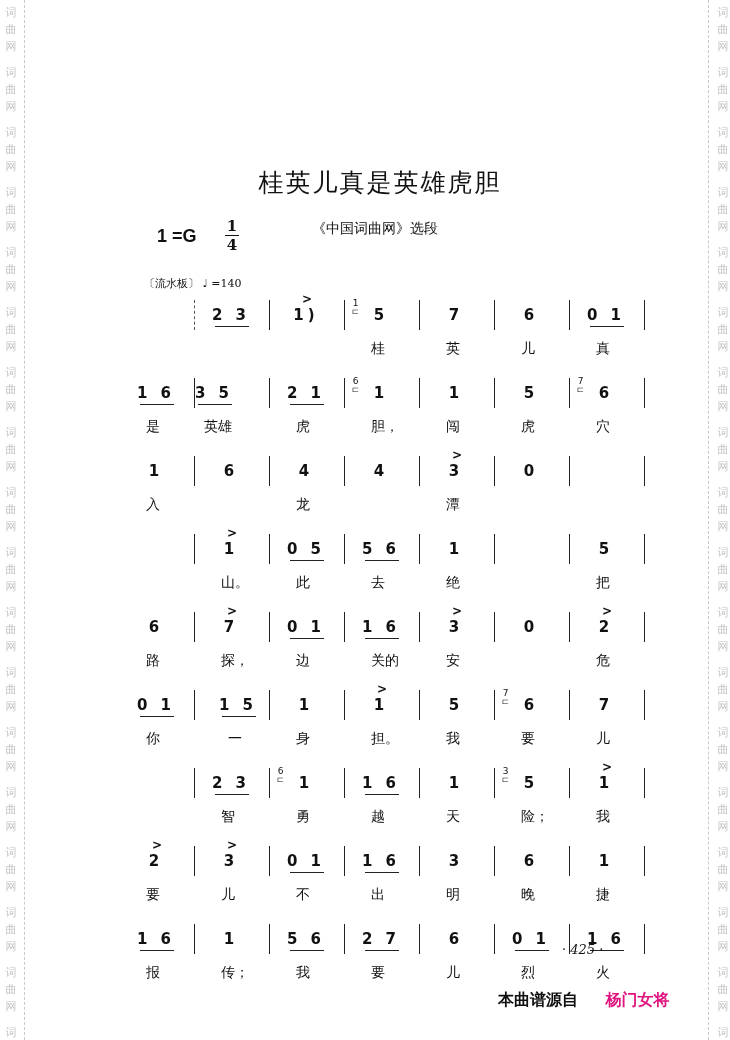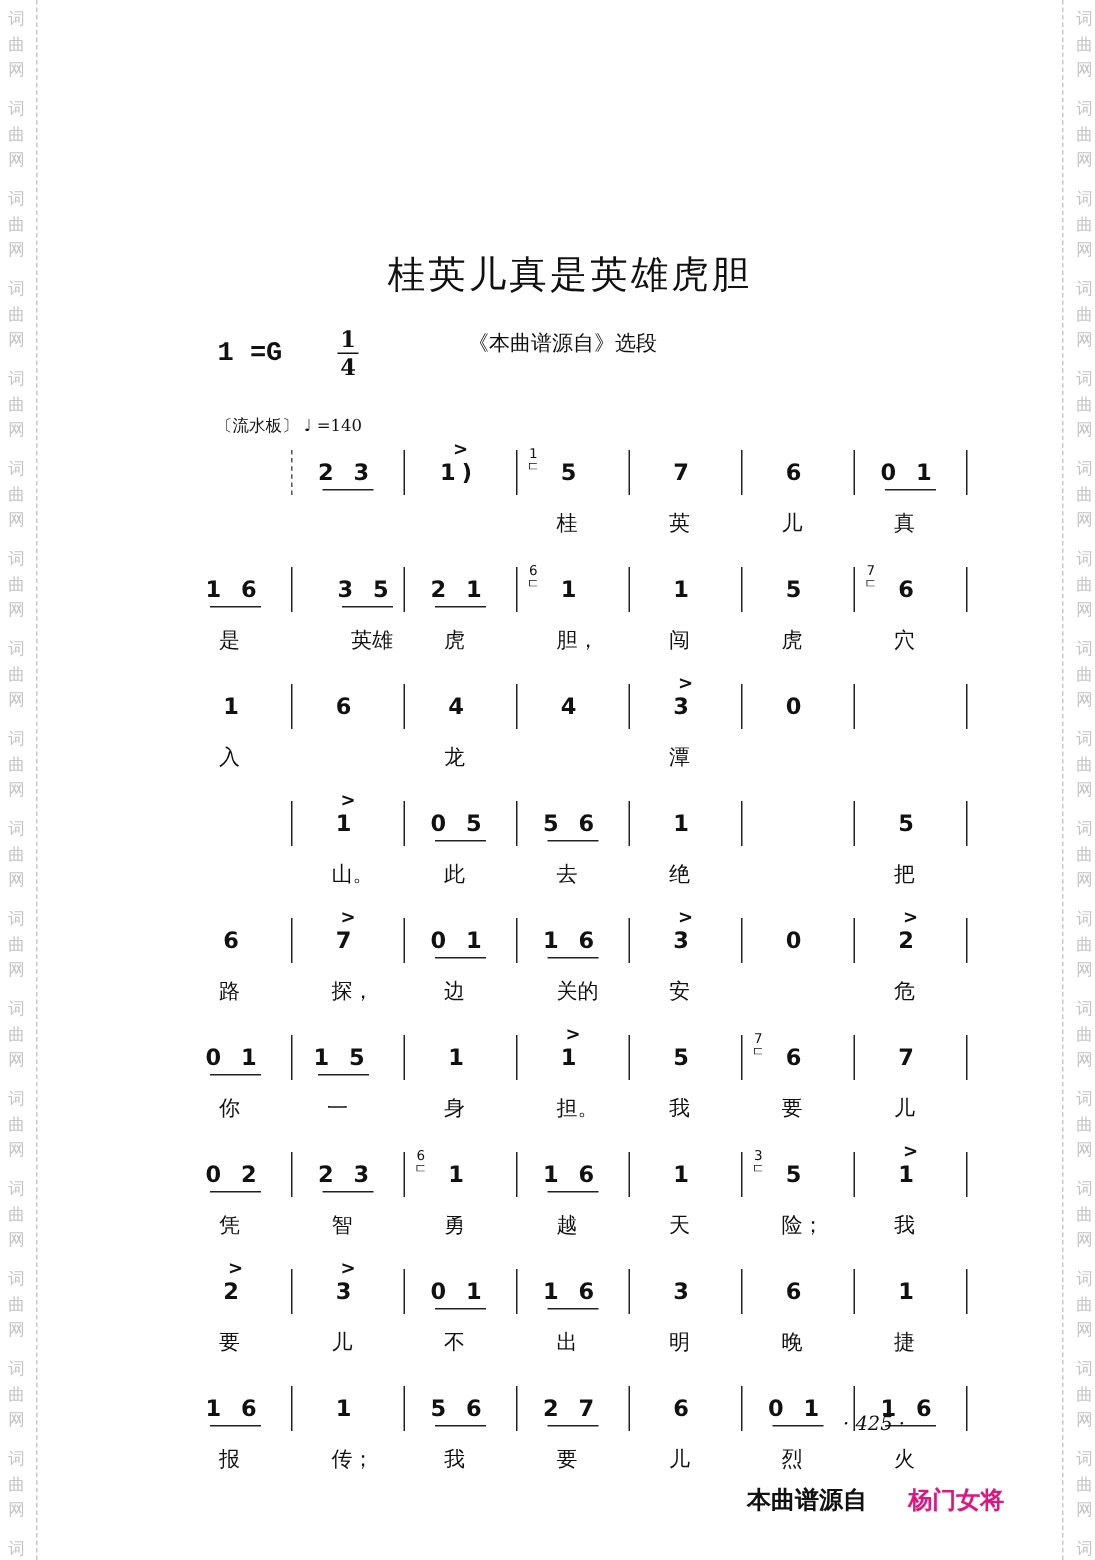--- a/index.html
+++ b/index.html
@@ -18,22 +18,22 @@
       font-family: "DejaVu Sans", sans-serif; font-size: 11px; line-height: 17px;
       color: #c4c4c4; text-align: center;
     }
     .wm-col.right .wm-group { left: 6px; }
     .title {
       position: absolute; top: 166px; left: 0; width: 730px; text-align: center;
       font-family: "DejaVu Serif", serif; font-size: 25px; letter-spacing: 2px; color: #111;
       padding-left: 30px; box-sizing: border-box;
     }
     .key {
-      position: absolute; top: 226px; left: 145px;
-      font-family: Liberation Mono, monospace; font-weight: bold; font-size: 18px;
+      position: absolute; top: 226px; left: 157px;
+      font-family: Liberation Sans, sans-serif; font-weight: bold; font-size: 18px;
     }
     .timesig {
       position: absolute; top: 218px; left: 225px; width: 14px; text-align: center;
       font-family: "DejaVu Serif", serif; font-weight: bold; font-size: 15px; line-height: 16px;
     }
     .timesig .bar { border-top: 1.5px solid #111; margin: 1px 0; }
     .subtitle {
       position: absolute; top: 220px; left: 312px;
       font-family: "DejaVu Serif", serif; font-size: 14px;
     }
@@ -263,21 +263,21 @@
     </div>
   </div>
 
 <div class="title">桂英儿真是英雄虎胆</div>
 <div class="key">1 =G</div>
 <div class="timesig">
   <div>1</div>
   <div class="bar"></div>
   <div>4</div>
 </div>
-<div class="subtitle">《本曲谱源自》选段</div>
+<div class="subtitle">《中国词曲网》选段</div>
 <div class="tempo">〔流水板〕 ♩ =140</div>
 
 <div class="score" id="score">
     <div class="row">
       <div class="barline dashed" style="left: 74px;"></div>
       <div class="barline" style="left: 149px;"></div>
       <div class="measure" style="left: 75px; width: 72px;">
         <div class="notes">2 3</div>
         <div class="underline" style="left: 20px; width: 34px;"></div>
         <div class="lyric" style="left: 26px;"></div>
@@ -312,21 +312,21 @@
       </div>
     </div>
     <div class="row">
       <div class="barline" style="left: 74px;"></div>
       <div class="measure" style="left: 0px; width: 72px;">
         <div class="notes">1 6</div>
         <div class="underline" style="left: 20px; width: 34px;"></div>
         <div class="lyric" style="left: 26px;">是</div>
       </div>
       <div class="barline" style="left: 149px;"></div>
-      <div class="measure" style="left: 88px; width: 72px;">
+      <div class="measure" style="left: 58px; width: 72px;">
         <div class="notes">3 5</div>
         <div class="underline" style="left: 20px; width: 34px;"></div>
         <div class="lyric" style="left: 26px;">英雄</div>
       </div>
       <div class="barline" style="left: 224px;"></div>
       <div class="measure" style="left: 150px; width: 72px;">
         <div class="notes">2 1</div>
         <div class="underline" style="left: 20px; width: 34px;"></div>
         <div class="lyric" style="left: 26px;">虎</div>
       </div>
@@ -462,21 +462,21 @@
       </div>
     </div>
     <div class="row">
       <div class="barline" style="left: 74px;"></div>
       <div class="measure" style="left: 0px; width: 72px;">
         <div class="notes">0 1</div>
         <div class="underline" style="left: 20px; width: 34px;"></div>
         <div class="lyric" style="left: 26px;">你</div>
       </div>
       <div class="barline" style="left: 149px;"></div>
-      <div class="measure" style="left: 72px; width: 72px;">
+      <div class="measure" style="left: 82px; width: 72px;">
         <div class="notes">1 5</div>
         <div class="underline" style="left: 20px; width: 34px;"></div>
         <div class="lyric" style="left: 26px;">一</div>
       </div>
       <div class="barline" style="left: 224px;"></div>
       <div class="measure" style="left: 150px; width: 72px;">
         <div class="notes">1</div>
         <div class="lyric" style="left: 26px;">身</div>
       </div>
       <div class="barline" style="left: 299px;"></div>
@@ -497,25 +497,20 @@
         <div class="lyric" style="left: 26px;">要</div>
       </div>
       <div class="barline" style="left: 524px;"></div>
       <div class="measure" style="left: 450px; width: 72px;">
         <div class="notes">7</div>
         <div class="lyric" style="left: 26px;">儿</div>
       </div>
     </div>
     <div class="row">
       <div class="barline" style="left: 74px;"></div>
-      <div class="measure" style="left: 0px; width: 72px;">
-        <div class="notes">0 2</div>
-        <div class="underline" style="left: 20px; width: 34px;"></div>
-        <div class="lyric" style="left: 26px;">凭</div>
-      </div>
       <div class="barline" style="left: 149px;"></div>
       <div class="measure" style="left: 75px; width: 72px;">
         <div class="notes">2 3</div>
         <div class="underline" style="left: 20px; width: 34px;"></div>
         <div class="lyric" style="left: 26px;">智</div>
       </div>
       <div class="barline" style="left: 224px;"></div>
       <div class="measure" style="left: 150px; width: 72px;">
         <div class="notes">1</div>
         <div class="grace" style="left: 6px;"><span>6</span><br>ㄷ</div>

